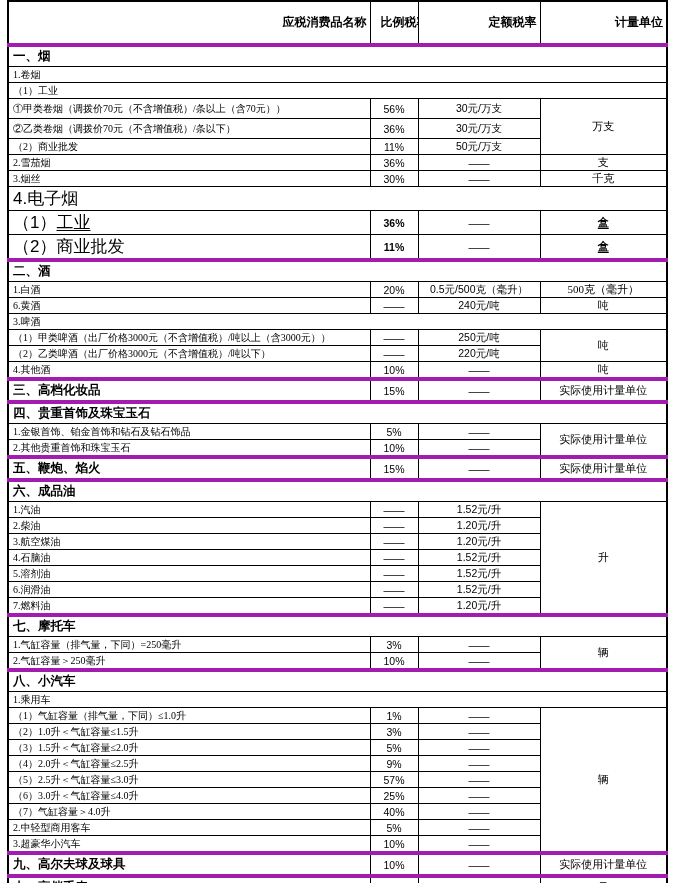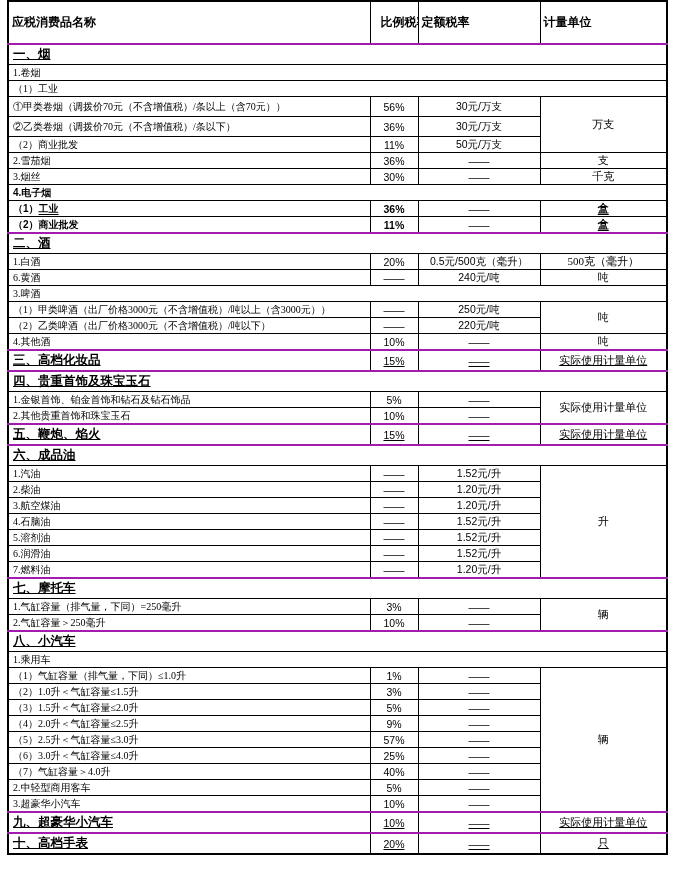--- a/index.html
+++ b/index.html
@@ -38,21 +38,21 @@
     padding: 0 3px;
     overflow: hidden;
     white-space: nowrap;
     vertical-align: middle;
   }
   .tax-table thead th {
     height: 41px;
     font-family: "Liberation Sans", sans-serif;
     font-weight: 700;
     font-size: 12px;
-    text-align: left;
+    text-align: right;
     line-height: 1.35;
   }
   th[data-name="header-rate"] {
     padding: 0 10px;
     word-break: break-all;
   }
   td.name {
     font-family: "Liberation Serif", serif;
     font-size: 10px;
     text-align: left;
@@ -64,31 +64,31 @@
     font-family: "Liberation Sans", sans-serif;
     font-size: 10.5px;
     text-align: center;
   }
   td.unit {
     font-family: "Liberation Serif", serif;
     font-size: 11px;
     text-align: center;
   }
   tr.tall td { height: 19px; }
-  tr.section td { border-top: 2px solid #a21caf; text-decoration: underline; }
+  tr.section td { border-top: 4px solid #a21caf; }
   tr.section td.name {
     font-family: "Liberation Sans", sans-serif;
     font-weight: 700;
     font-size: 12.5px;
     height: 19px;
   }
   tr.boldrow td.name {
     font-family: "Liberation Sans", sans-serif;
-    font-weight: 700;
-    font-size: 10px;
+    font-weight: 400;
+    font-size: 17px;
     margin-top: 28px;
   }
   .b { font-weight: 700 !important; }
   .uline { text-decoration: underline; text-underline-offset: 2px; }
 </style>
 </head>
 <body>
 
 <div class="page" data-name="document-page">
   <table class="tax-table" data-name="tax-rate-table">
@@ -319,21 +319,21 @@
           <td class="name" data-name="item-name-cell">2.中轻型商用客车</td>
           <td class="num" data-name="proportional-rate-cell">5%</td>
           <td class="num" data-name="fixed-rate-cell">——</td>
         </tr>
         <tr data-name="item-row">
           <td class="name" data-name="item-name-cell">3.超豪华小汽车</td>
           <td class="num" data-name="proportional-rate-cell">10%</td>
           <td class="num" data-name="fixed-rate-cell">——</td>
         </tr>
         <tr data-name="section-row" class="section">
-          <td class="name" data-name="item-name-cell">九、超豪华小汽车</td>
+          <td class="name" data-name="item-name-cell">九、高尔夫球及球具</td>
           <td class="num" data-name="proportional-rate-cell">10%</td>
           <td class="num" data-name="fixed-rate-cell">——</td>
           <td class="unit" data-name="unit-cell">实际使用计量单位</td>
         </tr>
         <tr data-name="section-row" class="section">
           <td class="name" data-name="item-name-cell">十、高档手表</td>
           <td class="num" data-name="proportional-rate-cell">20%</td>
           <td class="num" data-name="fixed-rate-cell">——</td>
           <td class="unit" data-name="unit-cell">只</td>
         </tr>

